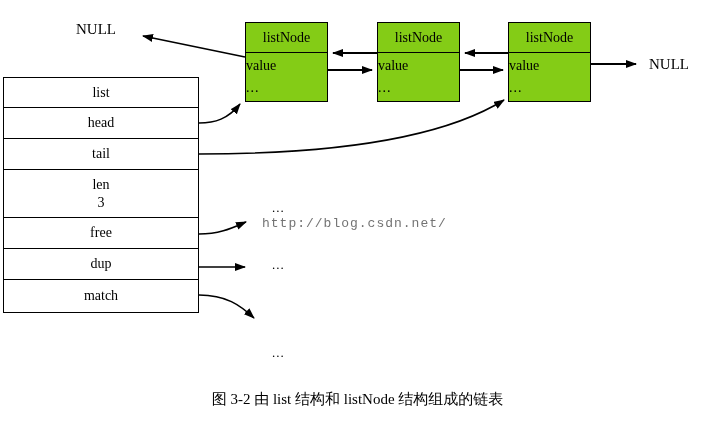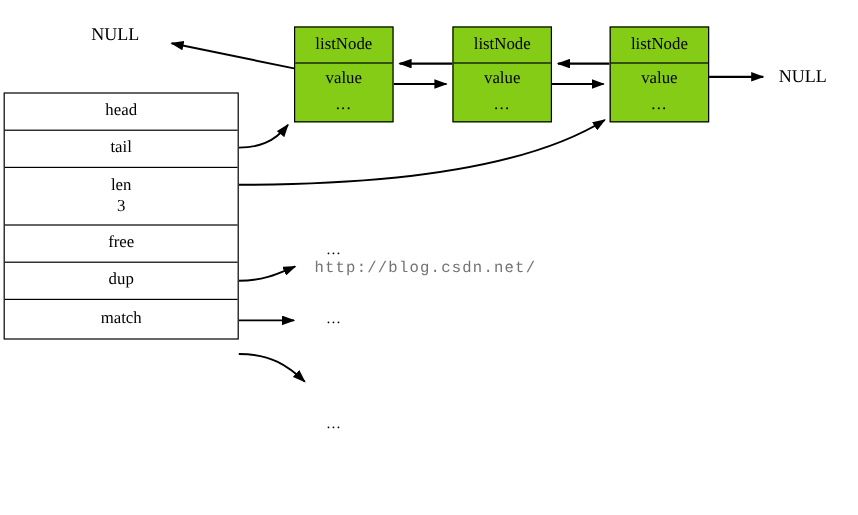--- a/index.html
+++ b/index.html
@@ -54,21 +54,21 @@
   .node-head{
     height:30px;
     border-bottom:1.5px solid #000;
     box-sizing:border-box;
     display:flex;align-items:center;justify-content:center;
     font-size:14px;color:#000;
   }
   .node-body{
     height:48px;
     display:flex;flex-direction:column;
-    align-items:center;justify-content:center;
+    justify-content:center;
     font-size:14px;color:#000;
   }
   .node-body .dots{margin-top:6px;letter-spacing:1px;}
 
   
   .lbl{
     position:absolute;
     font-size:15px;
     color:#000;
     white-space:nowrap;
@@ -128,20 +128,23 @@
     <path d="M590,64 L636,64" stroke="#000" stroke-width="1.8" fill="none" marker-end="url(#ah)"></path>
 
     <path d="M199,234 C220,234 232,228 246,222" stroke="#000" stroke-width="1.6" fill="none" marker-end="url(#ah)"></path>
 
     <path d="M199,267 L245,267" stroke="#000" stroke-width="1.6" fill="none" marker-end="url(#ah)"></path>
 
     <path d="M199,295 C226,295 240,305 254,318" stroke="#000" stroke-width="1.6" fill="none" marker-end="url(#ah)"></path>
   </svg>
 
   <div class="list-box">
+    <div class="list-row r-h30">
+      <span>list</span>
+    </div>
     <div class="list-row r-h31">
       <span>head</span>
     </div>
     <div class="list-row r-h31">
       <span>tail</span>
     </div>
     <div class="list-row r-h48">
       <span>len</span>
       <span class="sub">3</span>
     </div>
@@ -188,14 +191,15 @@
 
   <div class="lbl" style="left:76px;top:21px;">NULL</div>
   <div class="lbl" style="left:649px;top:56px;">NULL</div>
 
   <div class="ellip" style="left:272px;top:200px;">...</div>
   <div class="ellip" style="left:272px;top:257px;">...</div>
   <div class="ellip" style="left:272px;top:345px;">...</div>
 
   <div class="watermark">http://blog.csdn.net/</div>
 
+  <div class="caption">图 3-2   由 list 结构和 listNode 结构组成的链表</div>
 
 </div>
 
 </body></html>

